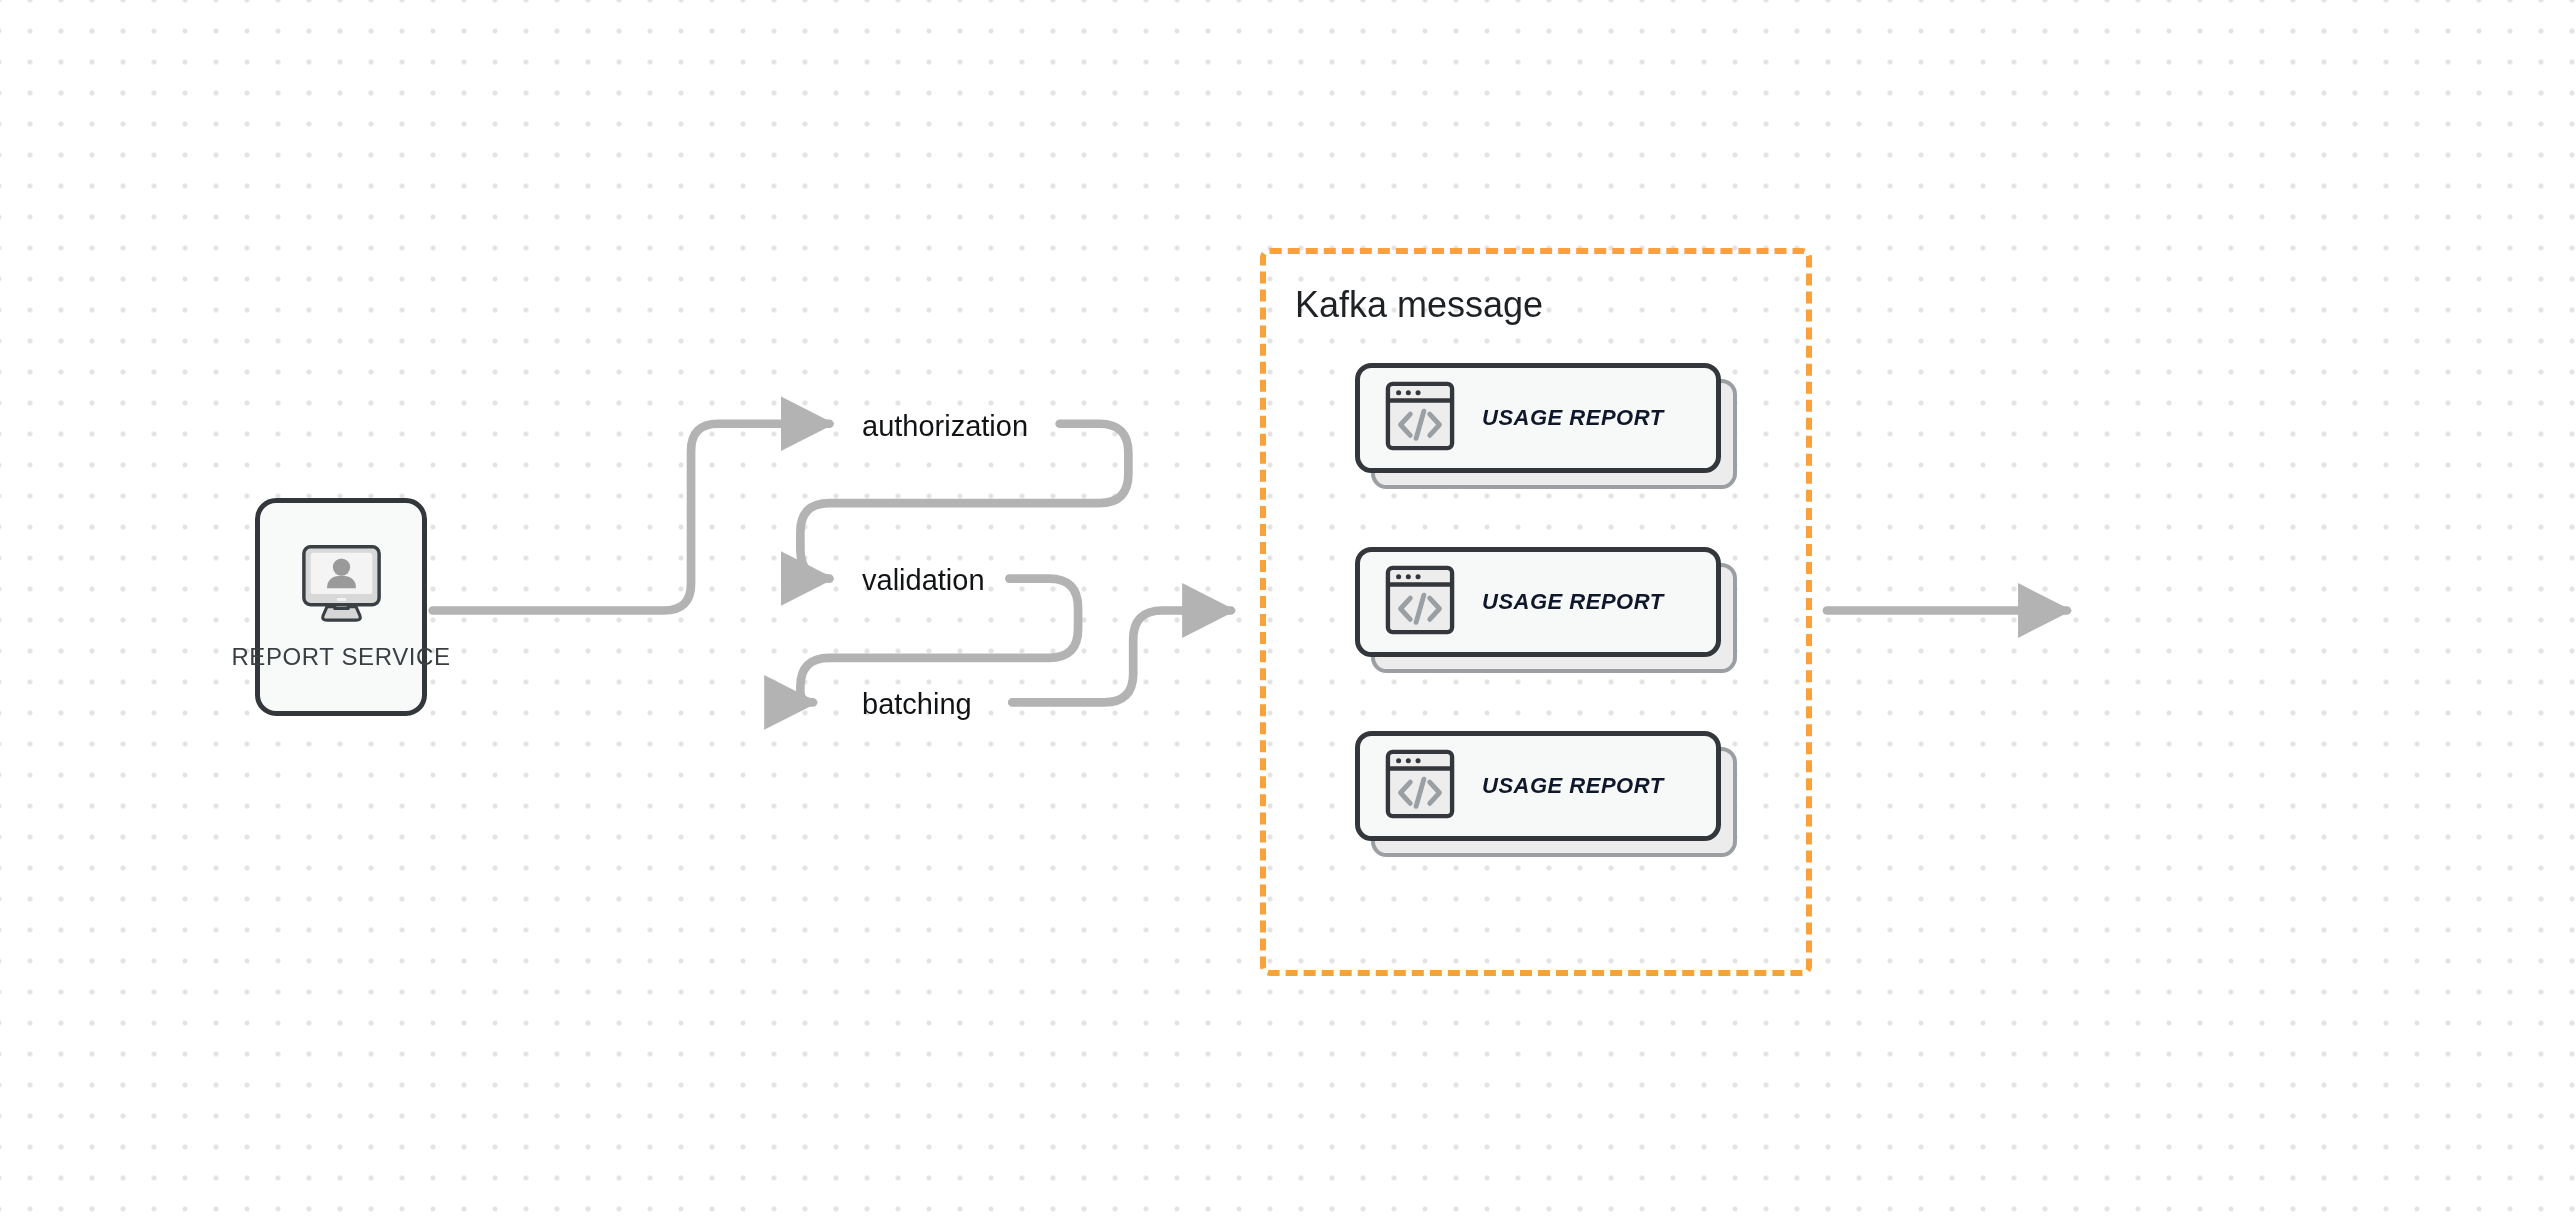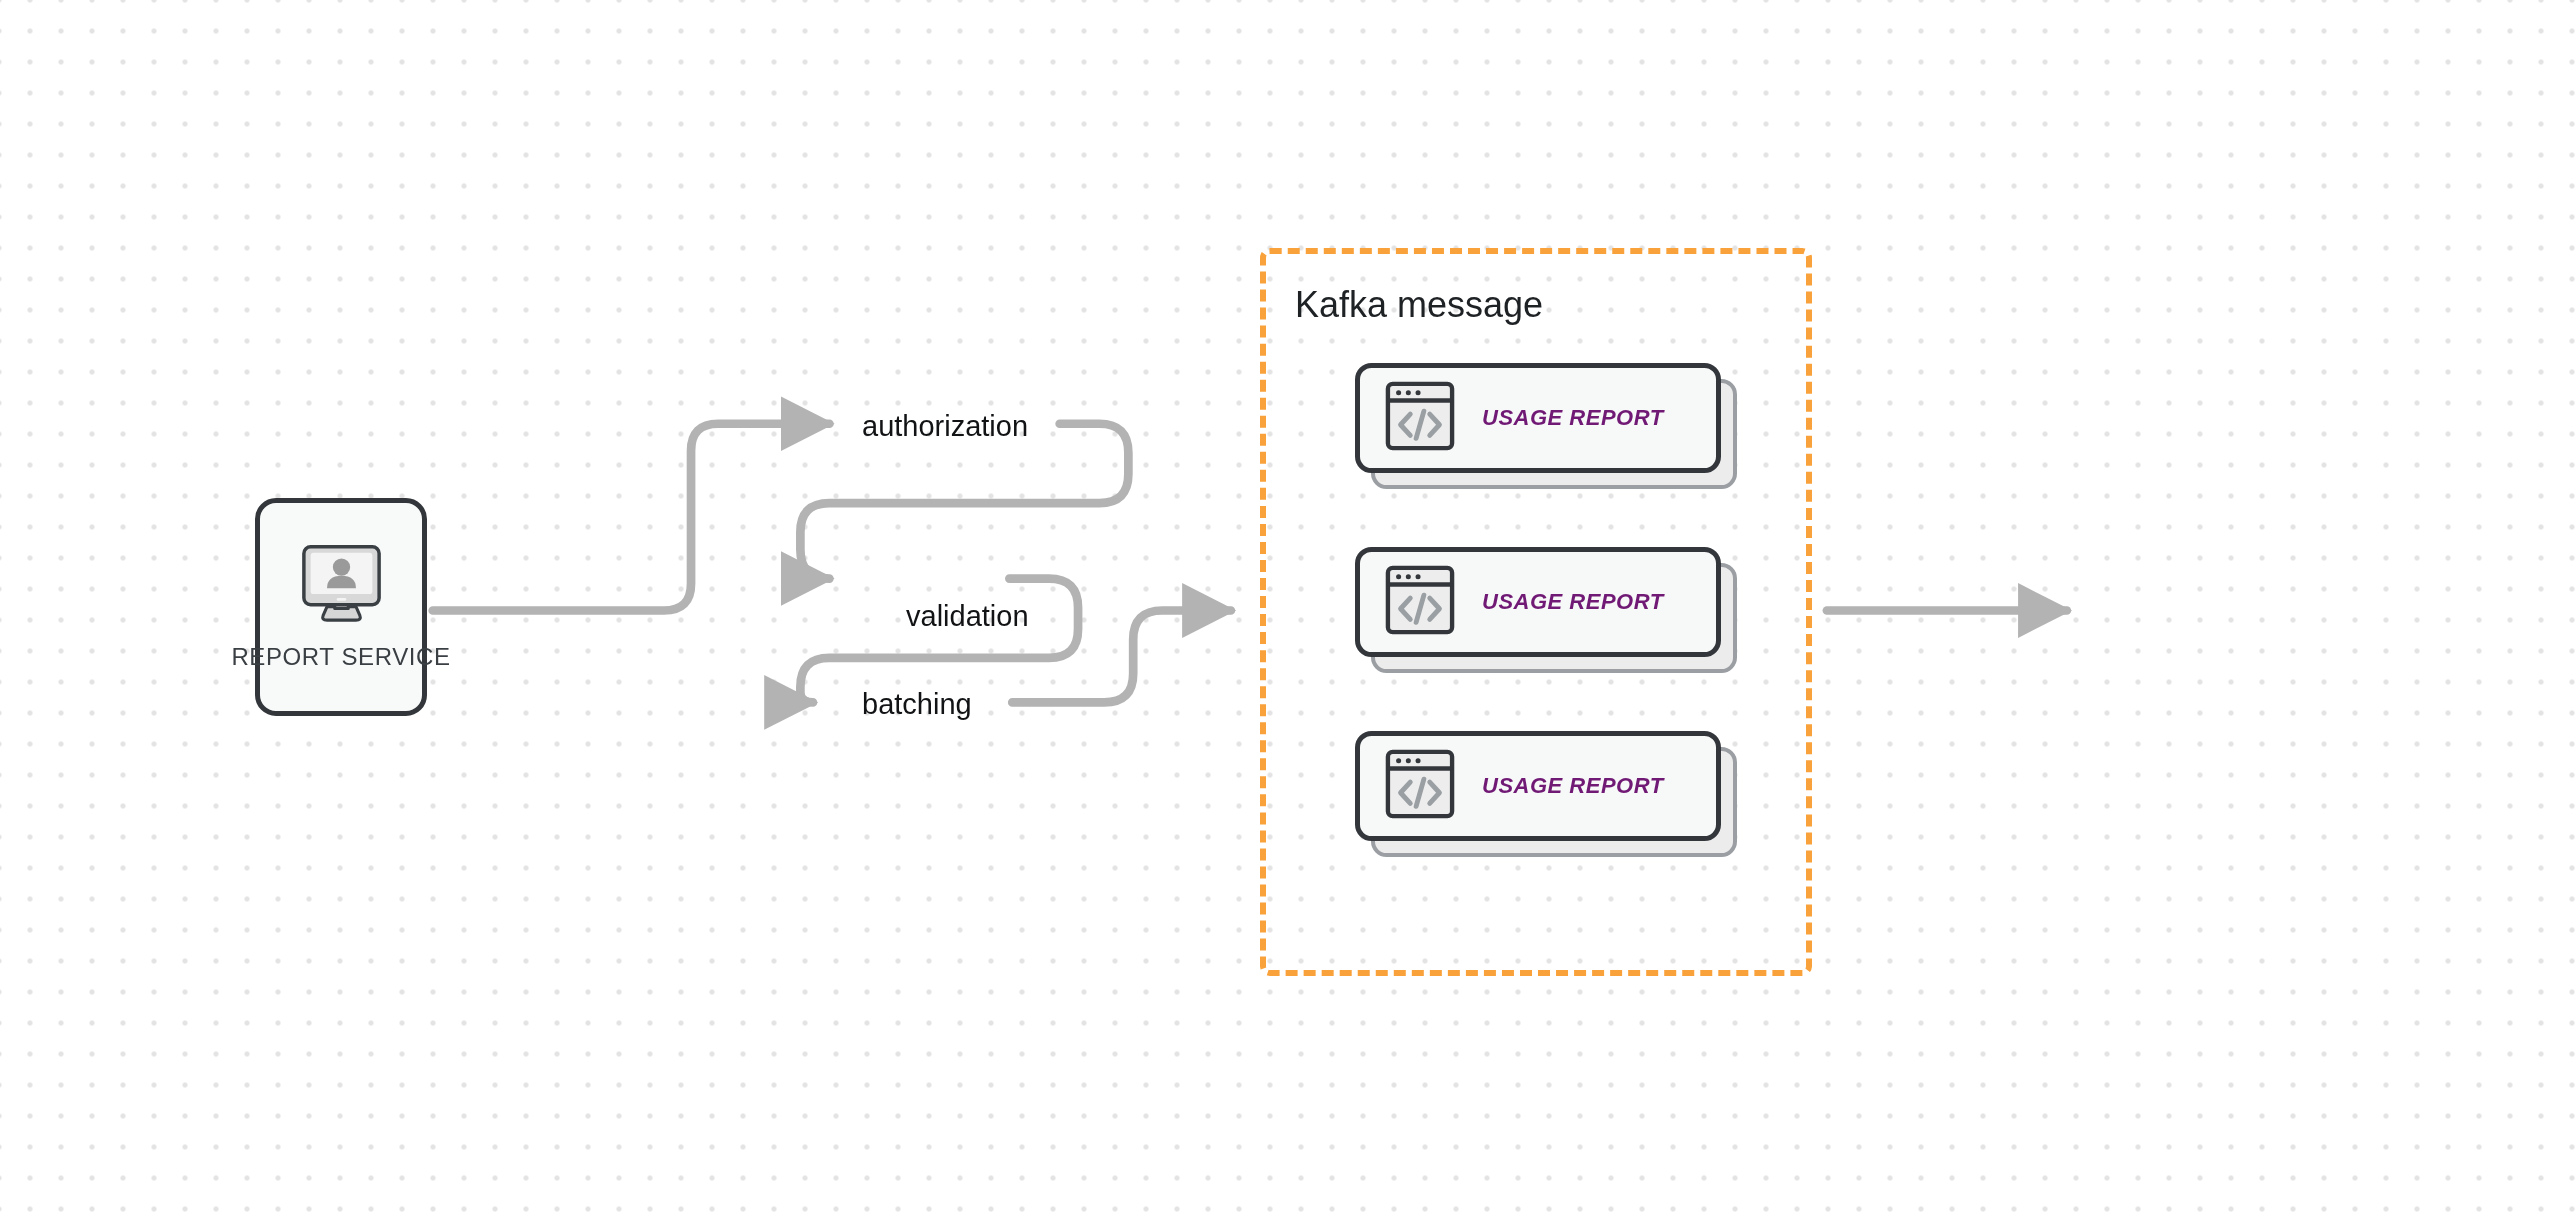--- a/index.html
+++ b/index.html
@@ -120,21 +120,21 @@
   .report-icon {
     margin-left: 25px;
     flex: 0 0 auto;
   }
   .report-label {
     margin-left: 27px;
     font-size: 22px;
     font-style: italic;
     font-weight: bold;
     letter-spacing: 0.5px;
-    color: #701a75;
+    color: #0f172a;
     white-space: nowrap;
   }
 
   
   .stage-label {
     position: absolute;
     font-size: 29px;
     color: #111315;
     white-space: nowrap;
     transform: translateY(-50%);
@@ -208,21 +208,21 @@
 
         <circle cx="45" cy="25" r="9" fill="#9a9a9a"></circle>
         <path d="M30 47 Q30 34 45 34 Q60 34 60 47 Z" fill="#9a9a9a"></path>
       </svg>
     </span>
     <span class="node-label">REPORT SERVICE</span>
   </div>
 
   <span class="stage-label" style="left:862px; top:426px;">authorization</span>
 
-  <span class="stage-label" style="left:862px; top:616px;margin-left:44px;">validation</span>
+  <span class="stage-label" style="left:862px; top:580px;">validation</span>
 
   <span class="stage-label" style="left:862px; top:704px;">batching</span>
 
   <div id="kafka-message-group"></div>
   <div id="kafka-message-title">Kafka message</div>
 
   <div class="report-card-wrap" style="left:1355px; top:363px;">
     <div class="report-card-back"></div>
     <div class="report-card-front">
       <span class="report-icon">

